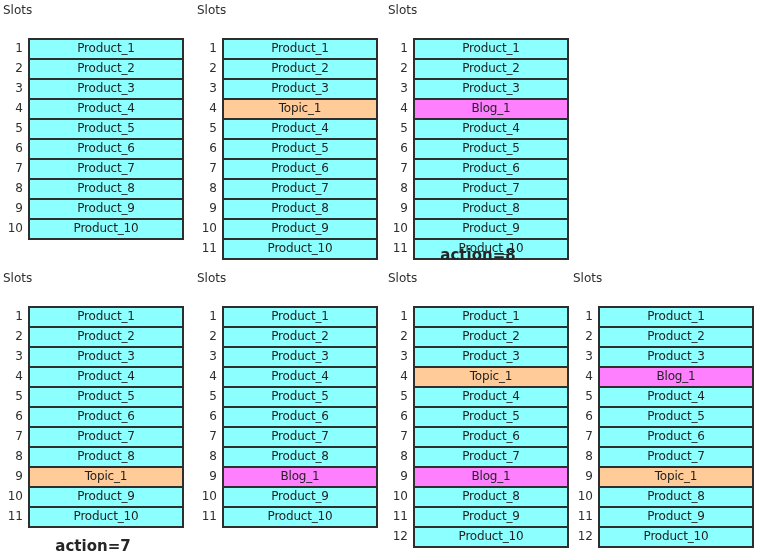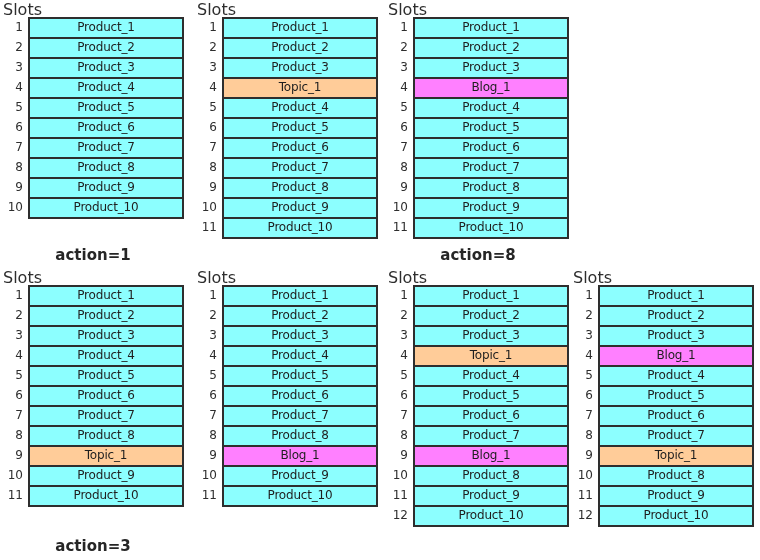--- a/index.html
+++ b/index.html
@@ -14,21 +14,21 @@
   .diagram{position:absolute;width:182px;}
   
   .d0{left:2px;top:1px;}
   .d1{left:196px;top:1px;}
   .d2{left:387px;top:1px;}
   .d3{left:2px;top:269px;}
   .d4{left:196px;top:269px;}
   .d5{left:387px;top:269px;}
   .d6{left:572px;top:269px;}
   .slots-header{
-    font-size:16px;height:16px;line-height:18px;
+    font-size:12px;height:37px;line-height:18px;
     padding-left:1px;color:#2e2e2e;
   }
   .rows{position:relative;}
   .row{display:flex;height:20px;flex:none;}
   .slot-num{
     width:26px;box-sizing:border-box;padding-right:5px;
     text-align:right;font-size:12px;line-height:20px;
     color:#2e2e2e;
   }
   .slot-box{
@@ -88,21 +88,20 @@
   </div>
         <div class="row">
     <div class="slot-num">9</div>
     <div class="slot-box" style="background: rgb(140, 255, 255); border-color: rgb(46, 46, 46);">Product_9</div>
   </div>
         <div class="row">
     <div class="slot-num">10</div>
     <div class="slot-box" style="background: rgb(140, 255, 255); border-color: rgb(46, 46, 46);">Product_10</div>
   </div>
       </div>
-    <div class="action-label">action=1</div>
   </div>
     <div class="diagram d1 r0">
     <div class="slots-header">Slots</div>
     <div class="rows">
         <div class="row">
     <div class="slot-num">1</div>
     <div class="slot-box" style="background: rgb(140, 255, 255); border-color: rgb(46, 46, 46);">Product_1</div>
   </div>
         <div class="row">
     <div class="slot-num">2</div>
@@ -237,21 +236,21 @@
   </div>
         <div class="row">
     <div class="slot-num">10</div>
     <div class="slot-box" style="background: rgb(140, 255, 255); border-color: rgb(46, 46, 46);">Product_9</div>
   </div>
         <div class="row">
     <div class="slot-num">11</div>
     <div class="slot-box" style="background: rgb(140, 255, 255); border-color: rgb(46, 46, 46);">Product_10</div>
   </div>
       </div>
-    <div class="action-label">action=3</div>
+    <div class="action-label">action=7</div>
   </div>
     <div class="diagram d4 r1">
     <div class="slots-header">Slots</div>
     <div class="rows">
         <div class="row">
     <div class="slot-num">1</div>
     <div class="slot-box" style="background: rgb(140, 255, 255); border-color: rgb(46, 46, 46);">Product_1</div>
   </div>
         <div class="row">
     <div class="slot-num">2</div>

